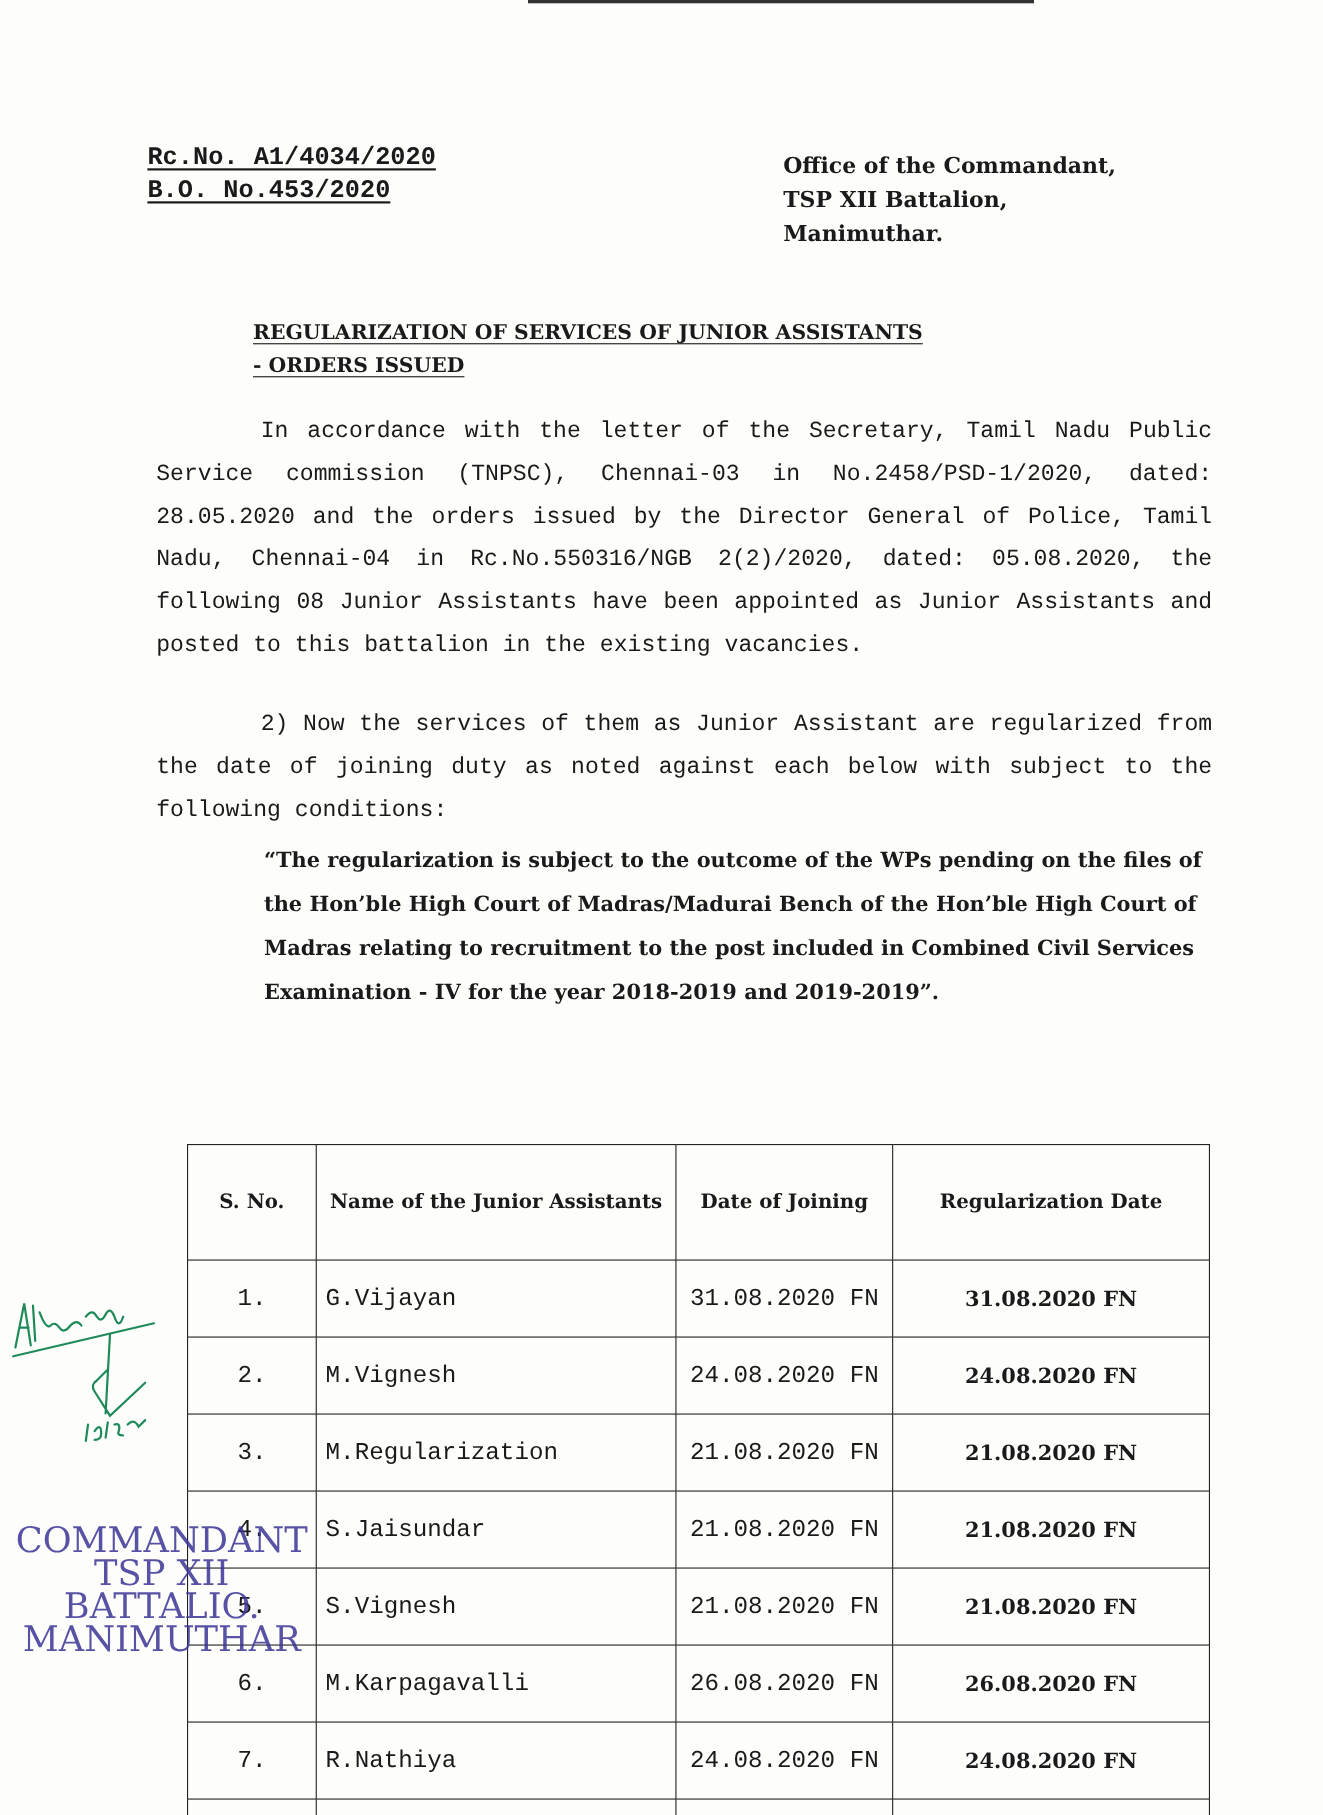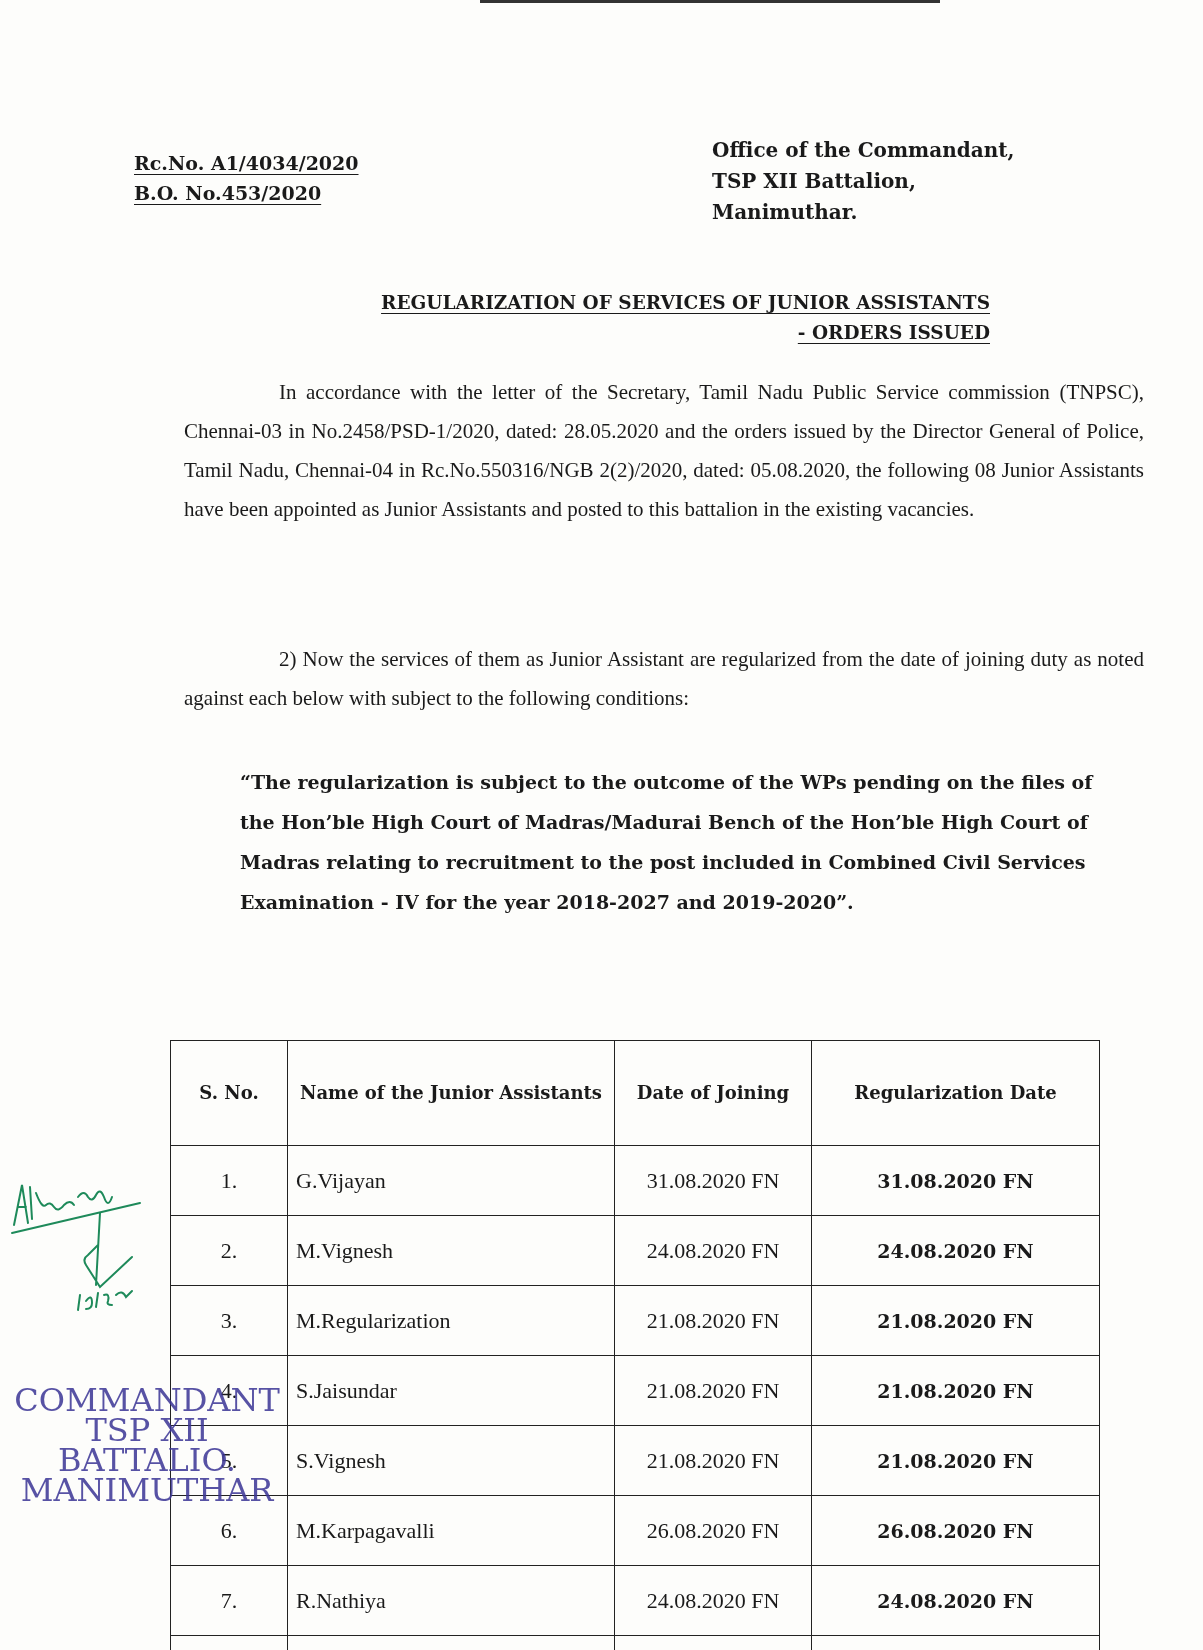--- a/index.html
+++ b/index.html
@@ -1,23 +1,23 @@
 <!DOCTYPE html>
 <html><head>
 <meta charset="utf-8">
 <style>
   html, body { margin:0; padding:0; }
   body { width:1203px; height:1650px; background:#fdfdfb; position:relative; overflow:hidden; color:#1a1a1a; }
   .topline { position:absolute; left:480px; top:0; width:460px; height:3px; background:#333; }
   .bold { font-family:"DejaVu Serif", serif; font-weight:bold; }
-  .cond { font-family:Liberation Serif, serif;margin-left:42px; }
-  .ref { position:absolute; left:134px; top:148px; font-size:19px; line-height:30px; }
+  .cond { font-family:Liberation Mono, monospace; }
+  .ref { position:absolute; left:134px; top:128px; font-size:23px; line-height:30px;font-family:Liberation Mono, monospace; }
   .ref div { text-decoration:underline; text-underline-offset:4px; }
   .office { position:absolute; left:712px; top:135px; font-size:20px; line-height:31px; }
-  .title { position:absolute; left:230px; top:288px; width:760px; text-align:right; font-size:18.5px; line-height:30px; }
+  .title { position:absolute; left:230px; top:288px; width:760px; text-align:left; font-size:18.5px; line-height:30px; }
   .title div { text-decoration:underline; text-underline-offset:4px; }
   .para { position:absolute; left:142px; width:960px; font-size:21px; line-height:39px; text-align:justify; }
   .p1 { top:373px; }
   .p2 { top:640px; }
   .quote { position:absolute; left:240px; top:762px; width:870px; font-size:19px; line-height:40px; }
   table.roll { position:absolute; left:170px; top:1040px; width:930px; border-collapse:collapse; font-size:22px; }
   table.roll th, table.roll td { border:1.6px solid #222; padding:14px 8px; }
   table.roll th { font-family:"DejaVu Serif", serif; font-weight:bold; font-size:18px; line-height:26px; height:76px; text-align:center; }
   table.roll td { height:41px; }
   td.sno { text-align:center; width:100px; }
@@ -49,21 +49,21 @@
 </div>
 
 <div class="para p1 cond">
   <span style="display:inline-block;width:95px;"></span><span>In accordance with the letter of the Secretary, Tamil Nadu Public Service commission (TNPSC), Chennai-03 in No.2458/PSD-1/2020, dated: 28.05.2020 and the orders issued by the Director General of Police, Tamil Nadu, Chennai-04 in Rc.No.550316/NGB 2(2)/2020, dated: 05.08.2020, the following 08 Junior Assistants have been appointed as Junior Assistants and posted to this battalion in the existing vacancies.</span>
 </div>
 
 <div class="para p2 cond">
   <span style="display:inline-block;width:95px;"></span><span>2) Now the services of them as Junior Assistant are regularized from the date of joining duty as noted against each below with subject to the following conditions:</span>
 </div>
 
-<div class="quote bold">“The regularization is subject to the outcome of the WPs pending on the files of the Hon’ble High Court of Madras/Madurai Bench of the Hon’ble High Court of Madras relating to recruitment to the post included in Combined Civil Services Examination - IV for the year 2018-2027 and 2019-2020”.</div>
+<div class="quote bold">“The regularization is subject to the outcome of the WPs pending on the files of the Hon’ble High Court of Madras/Madurai Bench of the Hon’ble High Court of Madras relating to recruitment to the post included in Combined Civil Services Examination - IV for the year 2018-2019 and 2019-2019”.</div>
 
 <table class="roll">
   <thead>
     <tr>
       <th>S. No.</th>
       <th>Name of the Junior Assistants</th>
       <th>Date of Joining</th>
       <th>Regularization Date</th>
     </tr>
   </thead>

